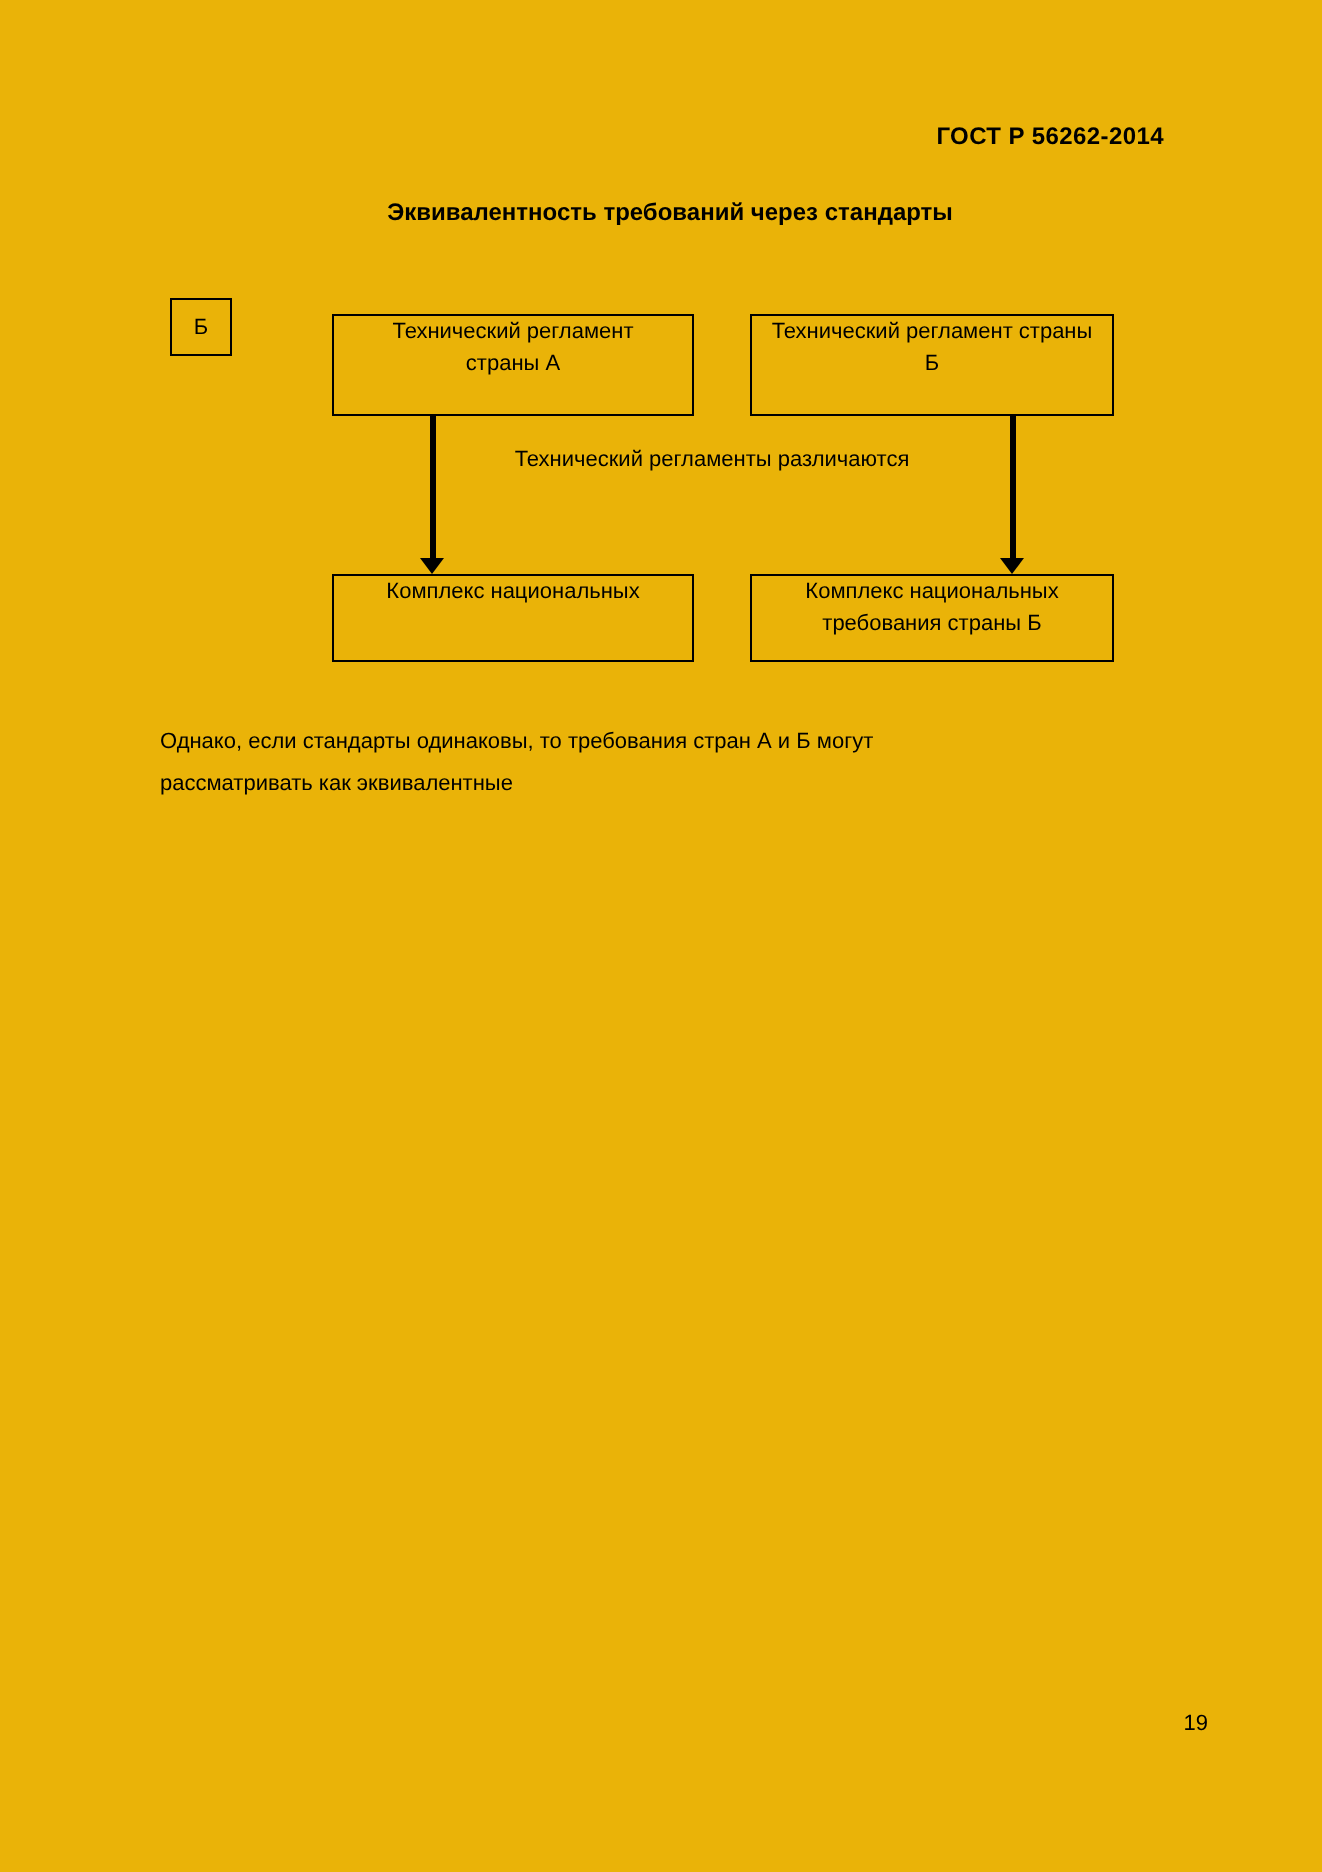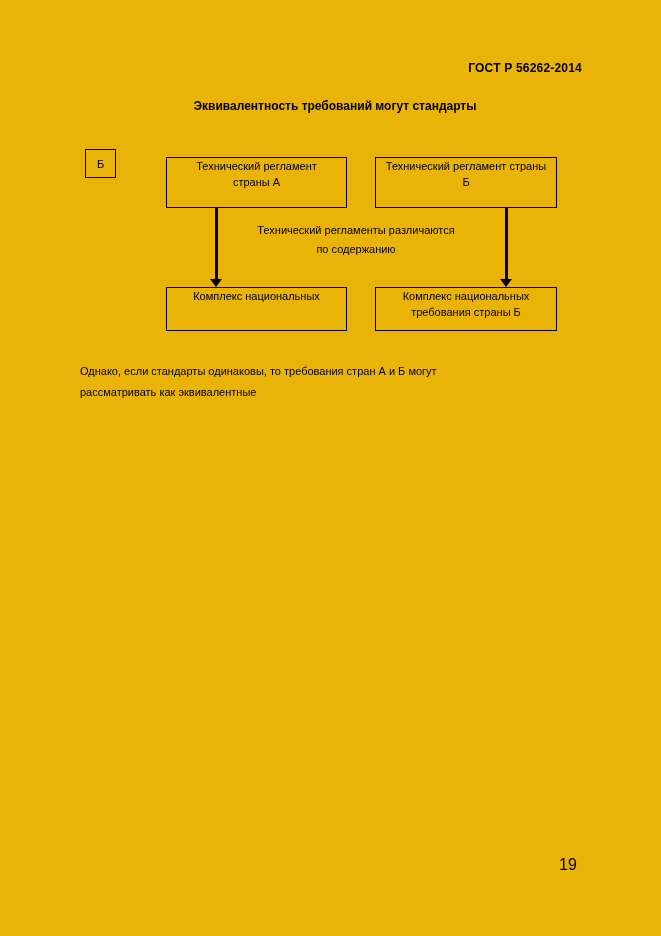--- a/index.html
+++ b/index.html
@@ -91,35 +91,35 @@
     position: absolute;
     left: 80px;
     top: 361px;
     width: 520px;
     text-align: left;
     font-size: 11px;
     line-height: 21px;
   }
   .page-number {
     position: absolute;
-    left: 559px;
+    left: 574px;
     top: 856px;
     width: 30px;
-    text-align: left;
-    font-size: 16px;
+    text-align: right;
+    font-size: 11px;
   }
 </style>
 </head>
 <body>
 
 <div class="page">
 
   <div class="header-code">ГОСТ Р 56262-2014</div>
 
-  <div class="figure-title">Эквивалентность требований могут стандарты</div>
+  <div class="figure-title">Эквивалентность требований через стандарты</div>
 
   <div class="label-box">
     <span>Б</span>
   </div>
 
   <div class="diagram-box box-top-left">
     <div>Технический регламент</div>
     <div>страны А</div>
   </div>
 
@@ -129,21 +129,20 @@
   </div>
 
   <div class="arrow-line arrow-line-left"></div>
   <div class="arrow-head arrow-head-left"></div>
 
   <div class="arrow-line arrow-line-right"></div>
   <div class="arrow-head arrow-head-right"></div>
 
   <div class="middle-note">
     <div>Технический регламенты различаются</div>
-    <div>по содержанию</div>
   </div>
 
   <div class="diagram-box box-bottom-left">
     <div>Комплекс национальных</div>
   </div>
 
   <div class="diagram-box box-bottom-right">
     <div>Комплекс национальных</div>
     <div>требования страны Б</div>
   </div>

